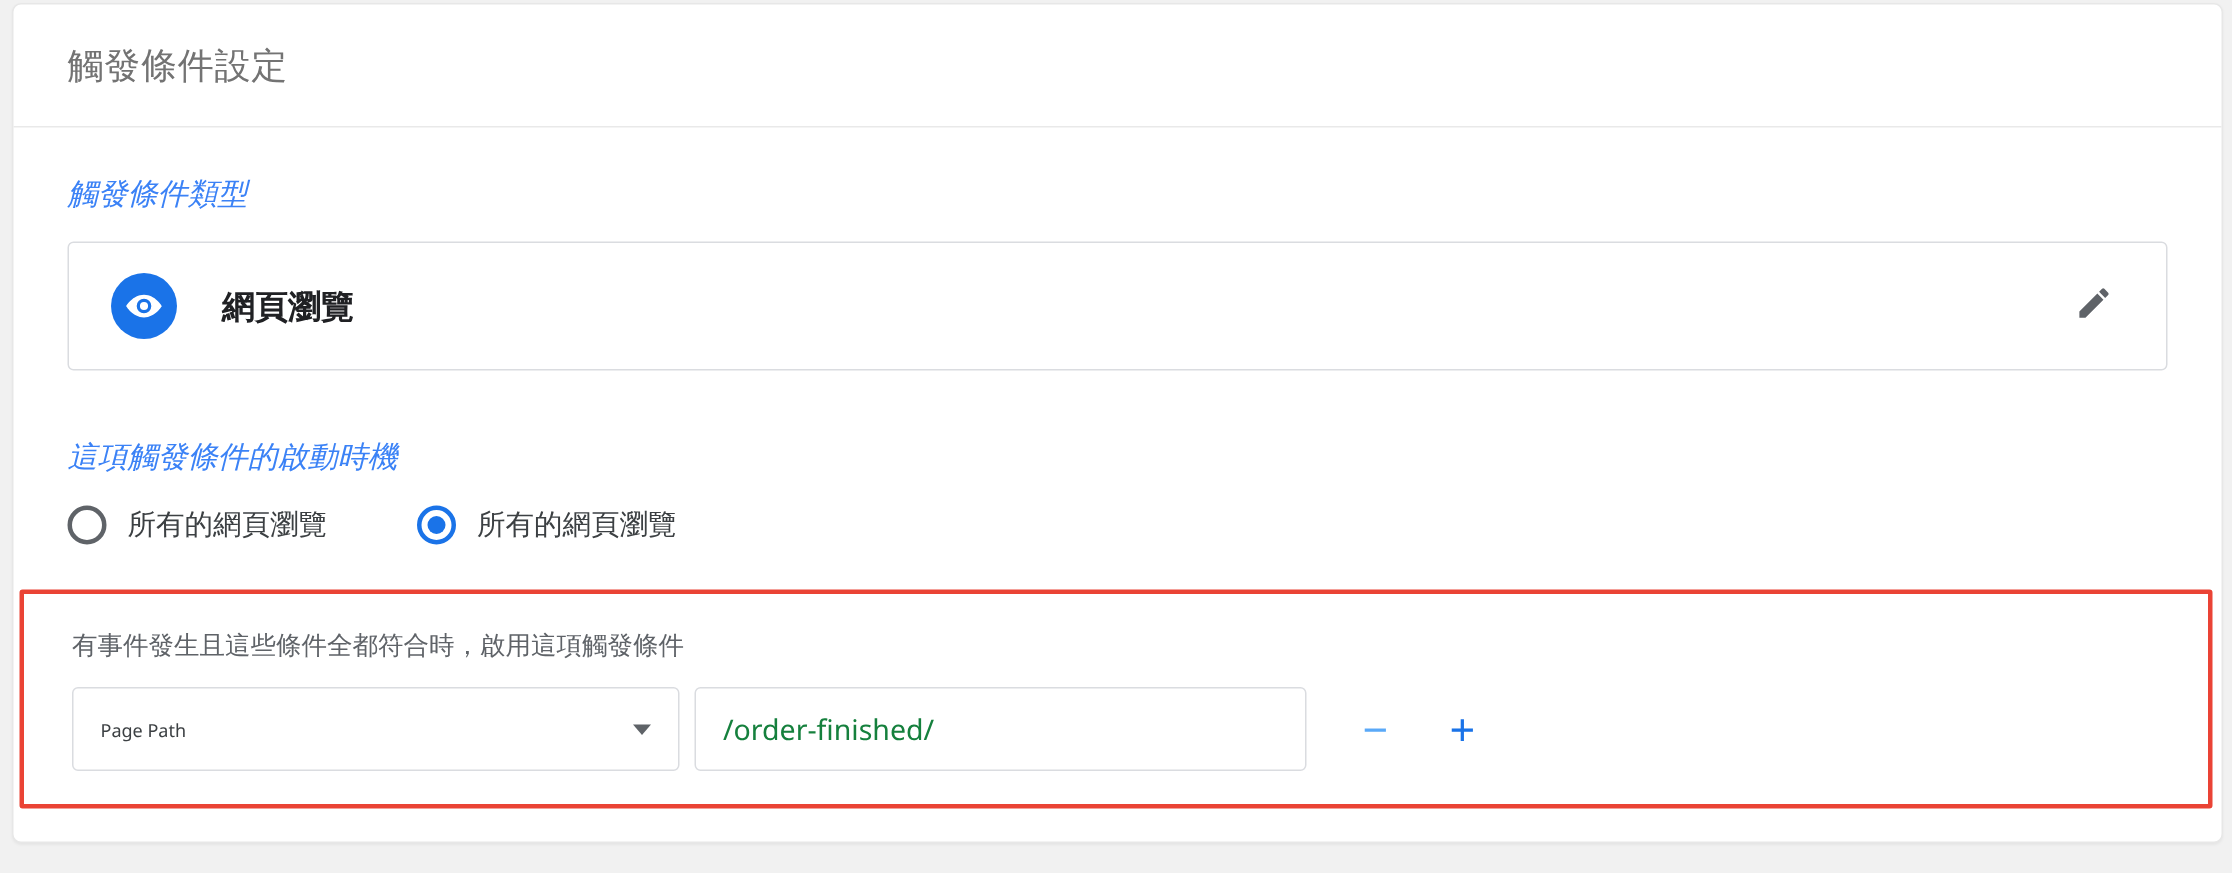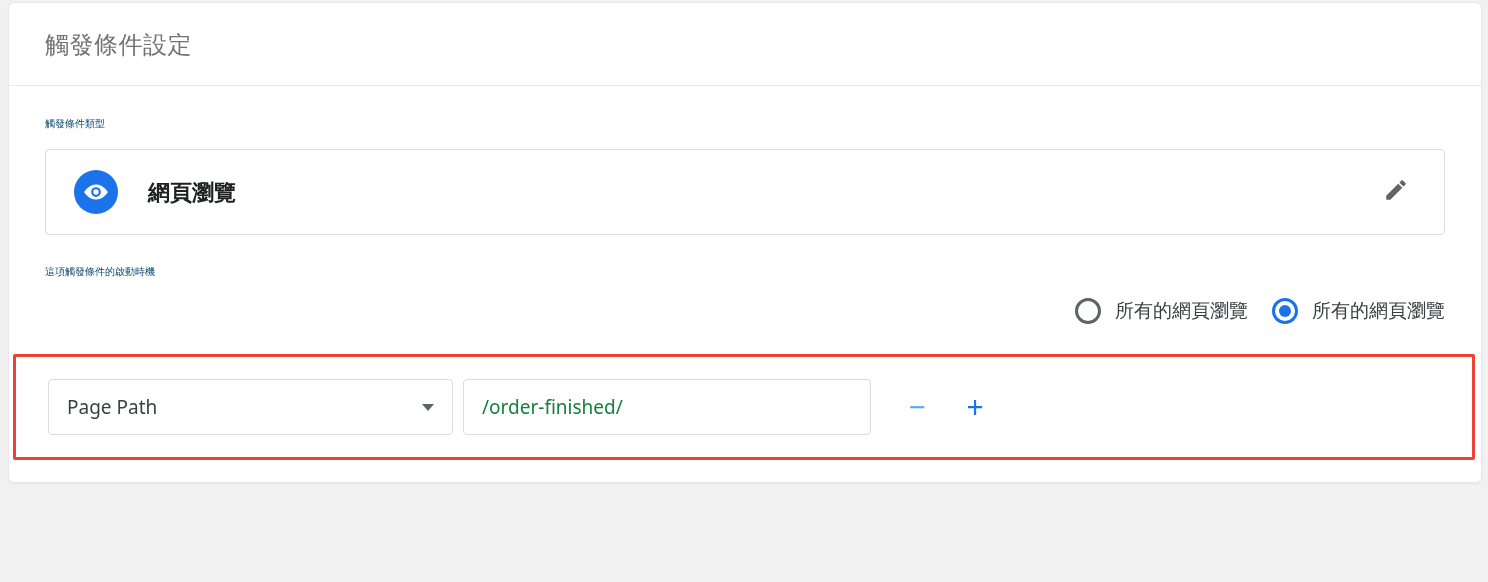--- a/index.html
+++ b/index.html
@@ -25,32 +25,33 @@
     font-size: 24px;
     font-weight: 400;
     color: #737373;
     letter-spacing: 0.5px;
   }
   .card-body {
     padding: 30px 36px 10px;
     position: relative;
   }
   .section-label {
-    font-size: 10px;
-    color: #0c4a6e;
+    font-size: 20px;
+    color: #3b82f6;
     margin-bottom: 18px;
+    font-style: italic;
   }
   .type-box {
     border: 1px solid #dadce0;
     border-radius: 4px;
     height: 86px;
     display: flex;
     align-items: center;
     padding: 0 28px;
-    margin-bottom: 29px;
+    margin-bottom: 43px;
   }
   .type-icon {
     width: 44px; height: 44px;
     background: #1a73e8;
     border-radius: 50%;
     display: flex; align-items: center; justify-content: center;
     margin-right: 30px;
     flex: 0 0 44px;
   }
   .type-icon svg { width: 26px; height: 26px; fill: #fff; }
@@ -64,23 +65,22 @@
     width: 40px; height: 40px;
     display: flex; align-items: center; justify-content: center;
     cursor: pointer;
     color: #5f6368;
   }
   .edit-btn svg { width: 26px; height: 26px; fill: #5f6368; }
 
   .radio-row {
     display: flex;
     align-items: center;
-    gap: 24px;
+    gap: 60px;
     margin-bottom: 30px;
-    justify-content: flex-end;
   }
   .radio-item {
     display: flex; align-items: center; gap: 14px;
     cursor: pointer;
   }
   .radio-circle {
     width: 26px; height: 26px;
     border-radius: 50%;
     border: 3px solid #5f6368;
     position: relative;
@@ -120,21 +120,21 @@
     gap: 10px;
   }
   .select-box {
     height: 56px;
     border: 1px solid #dadce0;
     border-radius: 4px;
     display: flex;
     align-items: center;
     justify-content: space-between;
     padding: 0 18px;
-    font-size: 19px;
+    font-size: 12px;
     color: #3c4043;
     cursor: pointer;
     background: #fff;
   }
   .select-box .caret {
     width: 0; height: 0;
     border-left: 6px solid transparent;
     border-right: 6px solid transparent;
     border-top: 7px solid #5f6368;
   }
@@ -198,20 +198,21 @@
         <div class="radio-circle"></div>
         <div class="radio-label">所有的網頁瀏覽</div>
       </div>
       <div class="radio-item">
         <div class="radio-circle checked"></div>
         <div class="radio-label">所有的網頁瀏覽</div>
       </div>
     </div>
 
     <div class="highlight-box">
+      <div class="cond-label">有事件發生且這些條件全都符合時，啟用這項觸發條件</div>
       <div class="cond-row">
         <div class="select-box sel-variable">
           <span>Page Path</span>
           <span class="caret"></span>
         </div>
         <input class="input-value" value="/order-finished/" style="">
         <div class="icon-btn icon-minus">
           <span>−</span>
         </div>
         <div class="icon-btn icon-plus">

